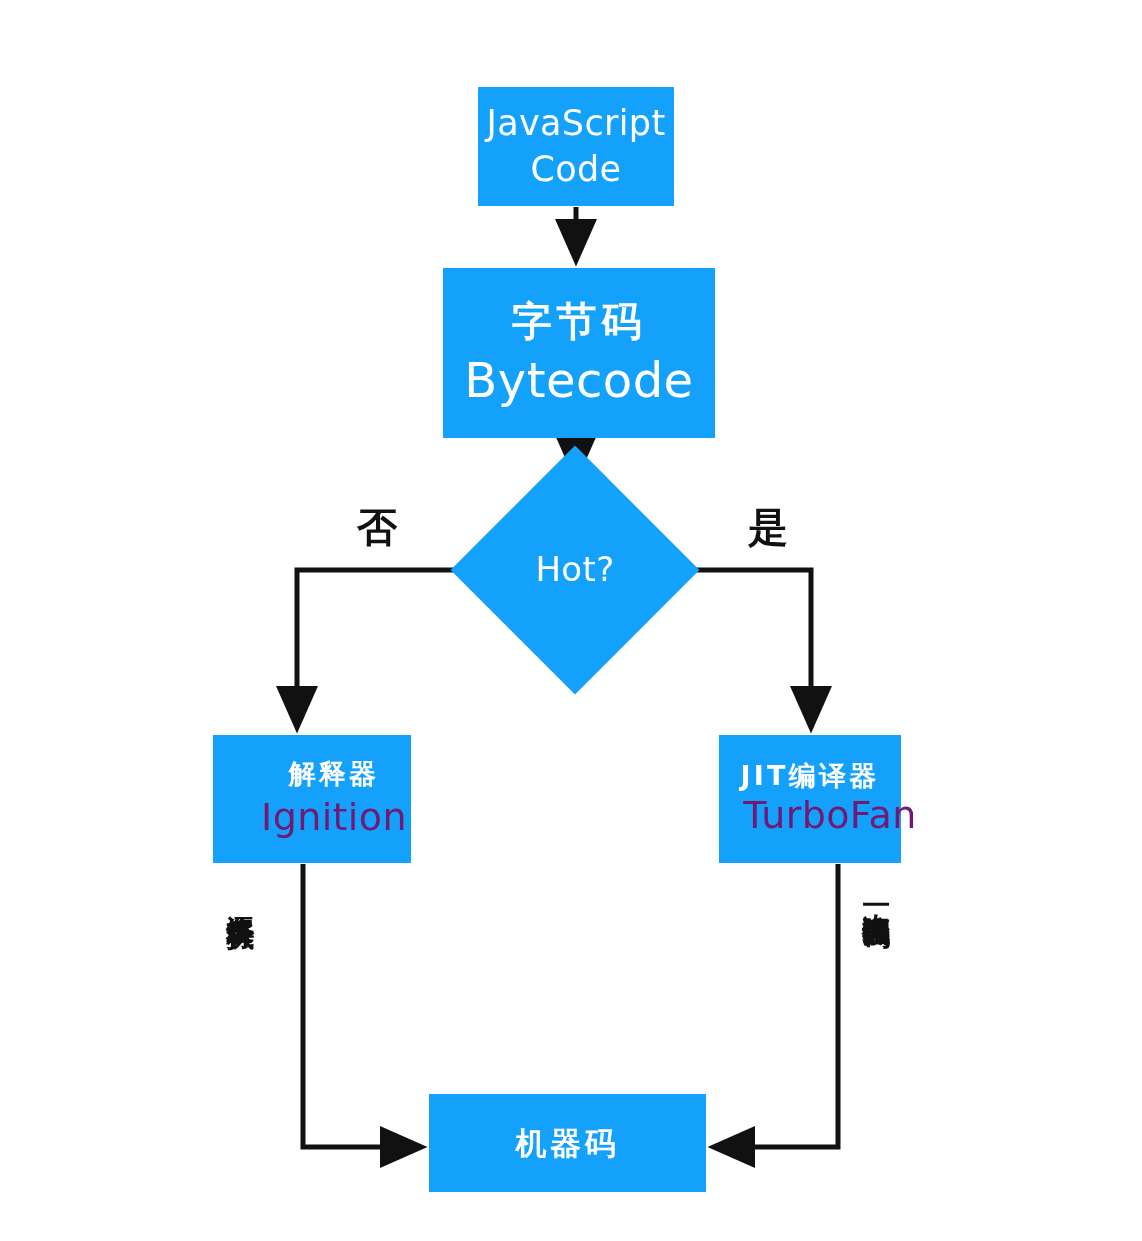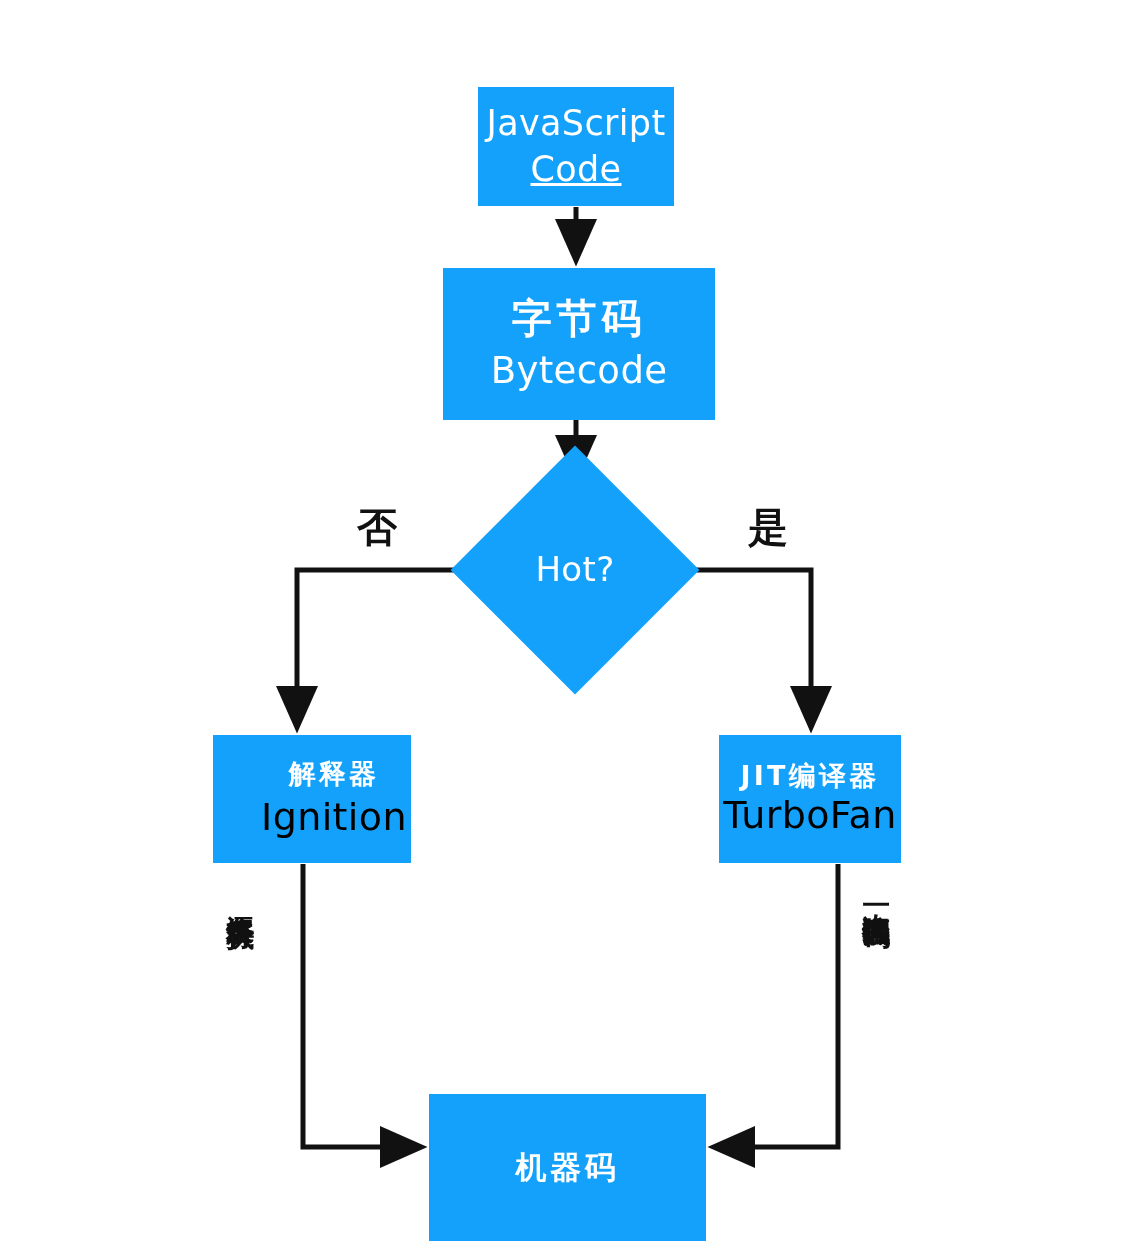--- a/index.html
+++ b/index.html
@@ -45,35 +45,35 @@
     line-height: 1.05;
   }
   .line-en {
     color: #ffffff;
     font-weight: 400;
     letter-spacing: 0.01em;
     white-space: nowrap;
     line-height: 1.05;
   }
   .line-en.dark {
-    color: #000000;
+    color: #701a75;
   }
 
   
   #node-js {
     left: 478px; top: 87px; width: 196px; height: 119px;
   }
   #node-js .line-en { font-size: 35px; }
-  #node-js .line-en.second { margin-top: 9px; text-decoration: underline; }
+  #node-js .line-en.second { margin-top: 9px; }
 
   #node-bytecode {
-    left: 443px; top: 268px; width: 272px; height: 152px;
+    left: 443px; top: 268px; width: 272px; height: 170px;
   }
   #node-bytecode .line-cn { font-size: 40px; }
-  #node-bytecode .line-en { font-size: 37px; margin-top: 13px; }
+  #node-bytecode .line-en { font-size: 48px; margin-top: 13px; }
 
   #node-diamond {
     left: 487px; top: 482px; width: 176px; height: 176px;
     align-items: center; justify-content: center;
   }
   #diamond-shape {
     position: absolute;
     left: 0; top: 0;
     width: 176px; height: 176px;
     background: #14a1fb;
@@ -90,26 +90,26 @@
   #node-ignition .line-cn { font-size: 27px; }
   #node-ignition .line-en { font-size: 38px; margin-top: 10px; }
 
   #node-turbofan {
     left: 719px; top: 735px; width: 182px; height: 128px;
   }
   #node-turbofan .line-cn { font-size: 27px; }
   #node-turbofan .line-en { font-size: 38px; margin-top: 10px; }
   #node-turbofan .line-en.overflow {
     position: relative;
-    left: 0;
+    left: 20px;
     margin-top: 6px;
   }
 
   #node-machine {
-    left: 429px; top: 1094px; width: 277px; height: 147px;
+    left: 429px; top: 1094px; width: 277px; height: 98px;
   }
   #node-machine .line-cn { font-size: 31px; }
   #node-machine .line-en { font-size: 36px; margin-top: 10px; }
 
   
   .edge-label {
     position: absolute;
     color: #111111;
     font-weight: 700;
     z-index: 4;

